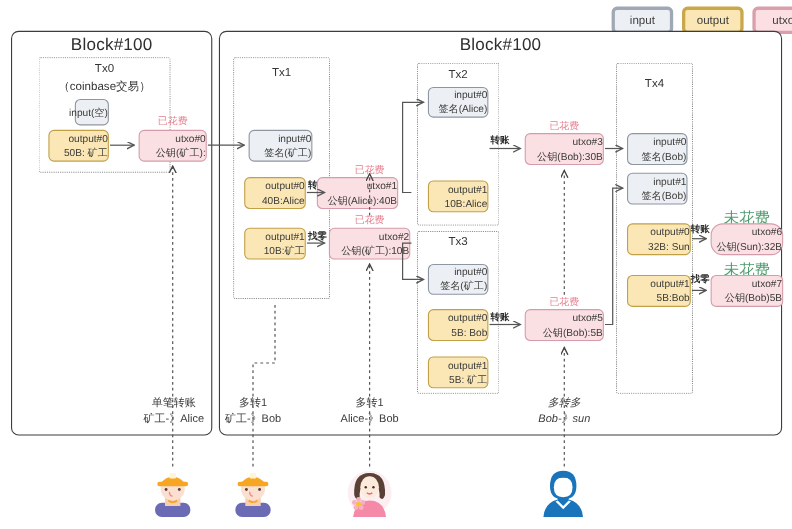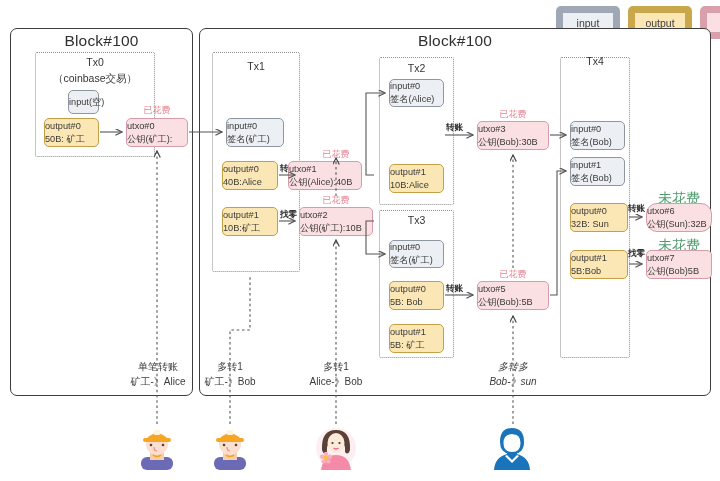--- a/index.html
+++ b/index.html
@@ -14,21 +14,21 @@
     overflow:hidden;
   }
   .abs{position:absolute;box-sizing:border-box;}
 
   
   .legend-chip{
     height:19px;min-width:50px;
     border-radius:5px;
     display:flex;align-items:center;justify-content:center;
     font-size:10.5px;color:#40403f;
-    border:7px solid #be185d;
+    border:3px solid #be185d;
   }
   .chip-input{background:#eceff3;border-color:#9fa8b4;}
   .chip-output{background:#fbe7b5;border-color:#c9a84c;}
   .chip-utxo{background:#fbdfe3;border-color:#d9a0ab;}
 
   
   .block{
     border:1.2px solid #3d3d3d;
     border-radius:7px;
     background:#ffffff;
@@ -50,21 +50,21 @@
   .tx-title{
     position:absolute;
     font-size:10.5px;color:#343434;
     text-align:center;white-space:nowrap;
   }
 
   
   .node{
     border-radius:5px;
     display:flex;flex-direction:column;
-    align-items:flex-start;justify-content:center;
+    align-items:flex-end;justify-content:center;
     font-size:9.2px;
     line-height:1.38;
     color:#3a3a38;
     text-align:center;
     white-space:nowrap;
   }
   .node.input{background:#eceff3;border:1.1px solid #8e96a1;box-shadow:0 0 0 0 #000;}
   .node.output{background:#fbe7b5;border:1.1px solid #c1a048;}
   .node.utxo{background:#fadfe3;border:1.1px solid #d59dab;}
   .node .l1{display:block;}
@@ -196,21 +196,21 @@
   </div>
   <div class="edge-label" style="left:446px;top:283px;">转账</div>
 
   <div class="state-spent" style="left:477px;top:268px;width:72px;text-align:center;">已花费</div>
   <div class="abs node utxo" style="left:477px;top:281px;width:72px;height:29px;">
     <span class="l1">utxo#5</span>
     <span class="l2">公钥(Bob):5B</span>
   </div>
 
   <div class="abs tx" style="left:560px;top:57px;width:70px;height:301px;"></div>
-  <div class="tx-title" style="left:560px;top:55px;width:70px;">Tx4</div>
+  <div class="tx-title" style="left:560px;top:70px;width:70px;">Tx4</div>
 
   <div class="abs node input" style="left:570px;top:121px;width:55px;height:29px;">
     <span class="l1">input#0</span>
     <span class="l2">签名(Bob)</span>
   </div>
   <div class="abs node input" style="left:570px;top:157px;width:55px;height:29px;">
     <span class="l1">input#1</span>
     <span class="l2">签名(Bob)</span>
   </div>
   <div class="abs node output" style="left:570px;top:203px;width:58px;height:29px;">

